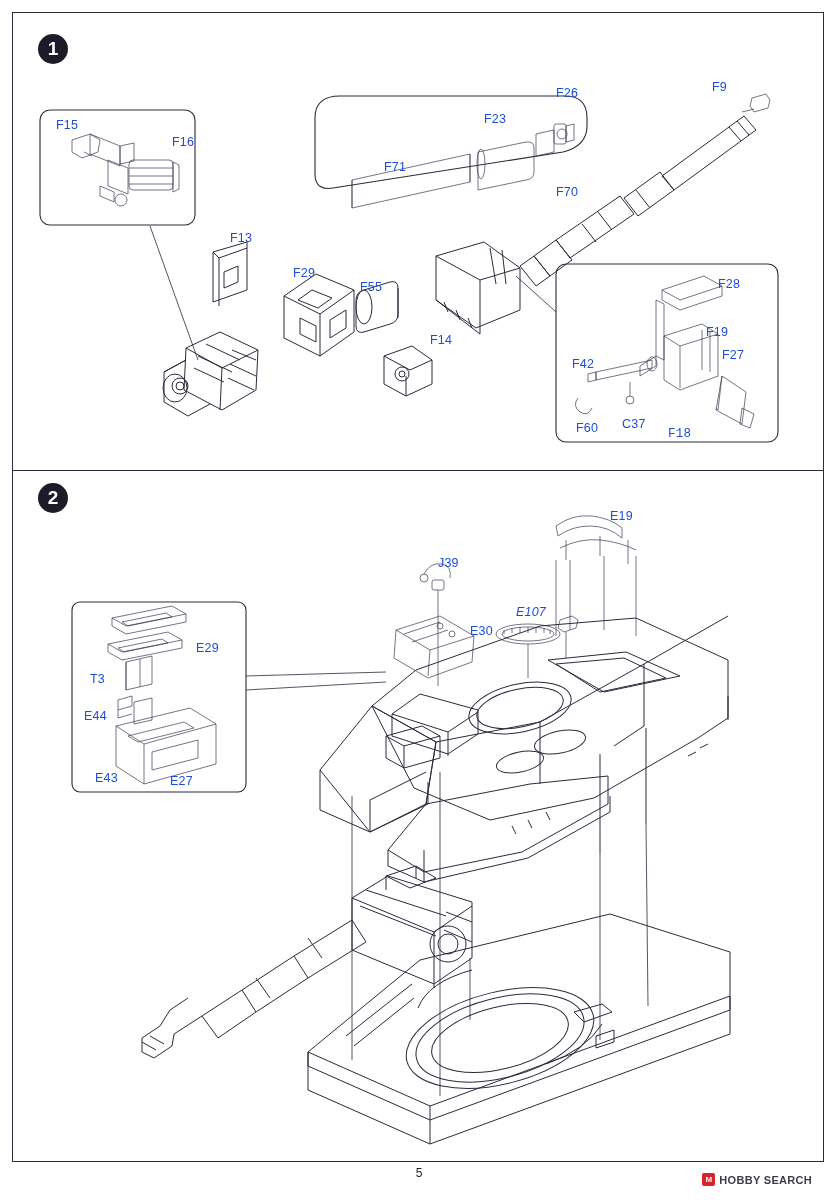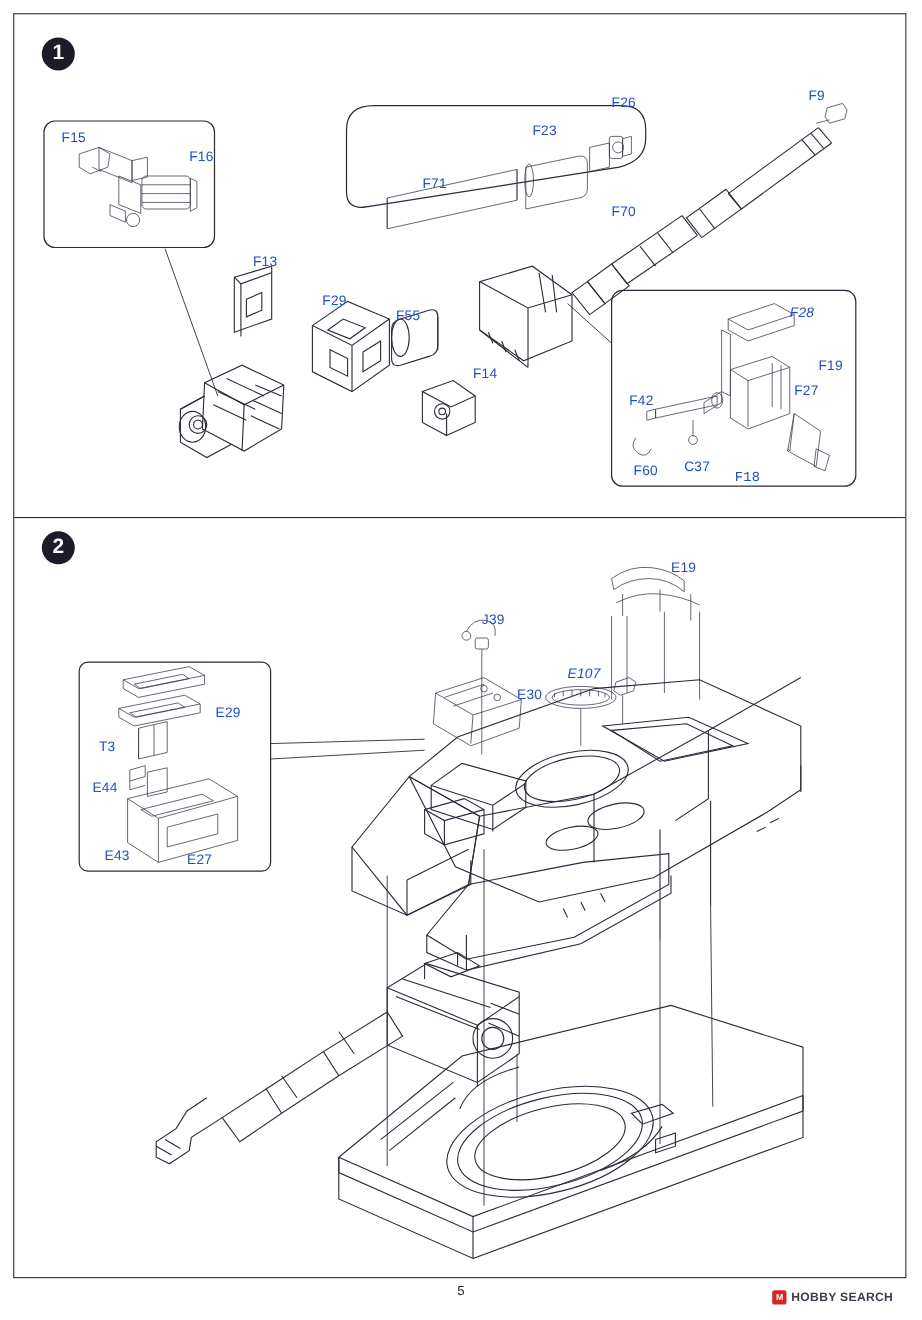--- a/index.html
+++ b/index.html
@@ -168,30 +168,30 @@
       <path d="M742 408 l12 6 l-4 14 l-10 -4z"></path>
     </g>
 
     <path class="ln-lead" d="M516 276 L556 312"></path>
   </svg>
 
   <div>
     <div class="lbl" style="left:56px;top:118px;">F15</div>
     <div class="lbl" style="left:172px;top:135px;">F16</div>
     <div class="lbl" style="left:556px;top:86px;">F26</div>
-    <div class="lbl" style="left:735px;top:80px;">F9</div>
+    <div class="lbl" style="left:712px;top:80px;">F9</div>
     <div class="lbl" style="left:484px;top:112px;">F23</div>
     <div class="lbl" style="left:384px;top:160px;">F71</div>
     <div class="lbl" style="left:556px;top:185px;">F70</div>
     <div class="lbl" style="left:230px;top:231px;">F13</div>
     <div class="lbl" style="left:293px;top:266px;">F29</div>
     <div class="lbl" style="left:360px;top:280px;">F55</div>
     <div class="lbl" style="left:430px;top:333px;">F14</div>
-    <div class="lbl" style="left:718px;top:277px;font-style:italic;">F28</div>
-    <div class="lbl" style="left:706px;top:325px;margin-left:38px;">F19</div>
+    <div class="lbl" style="left:718px;top:277px;">F28</div>
+    <div class="lbl" style="left:706px;top:325px;">F19</div>
     <div class="lbl" style="left:722px;top:348px;">F27</div>
     <div class="lbl" style="left:572px;top:357px;">F42</div>
     <div class="lbl" style="left:576px;top:421px;">F60</div>
     <div class="lbl" style="left:622px;top:417px;">C37</div>
     <div class="lbl" style="left:668px;top:427px;font-family:Liberation Mono, monospace;">F18</div>
   </div>
 
   <svg width="838" height="1200" viewBox="0 0 838 1200">
 
     <rect class="inset" x="72" y="602" width="174" height="190" rx="8"></rect>

